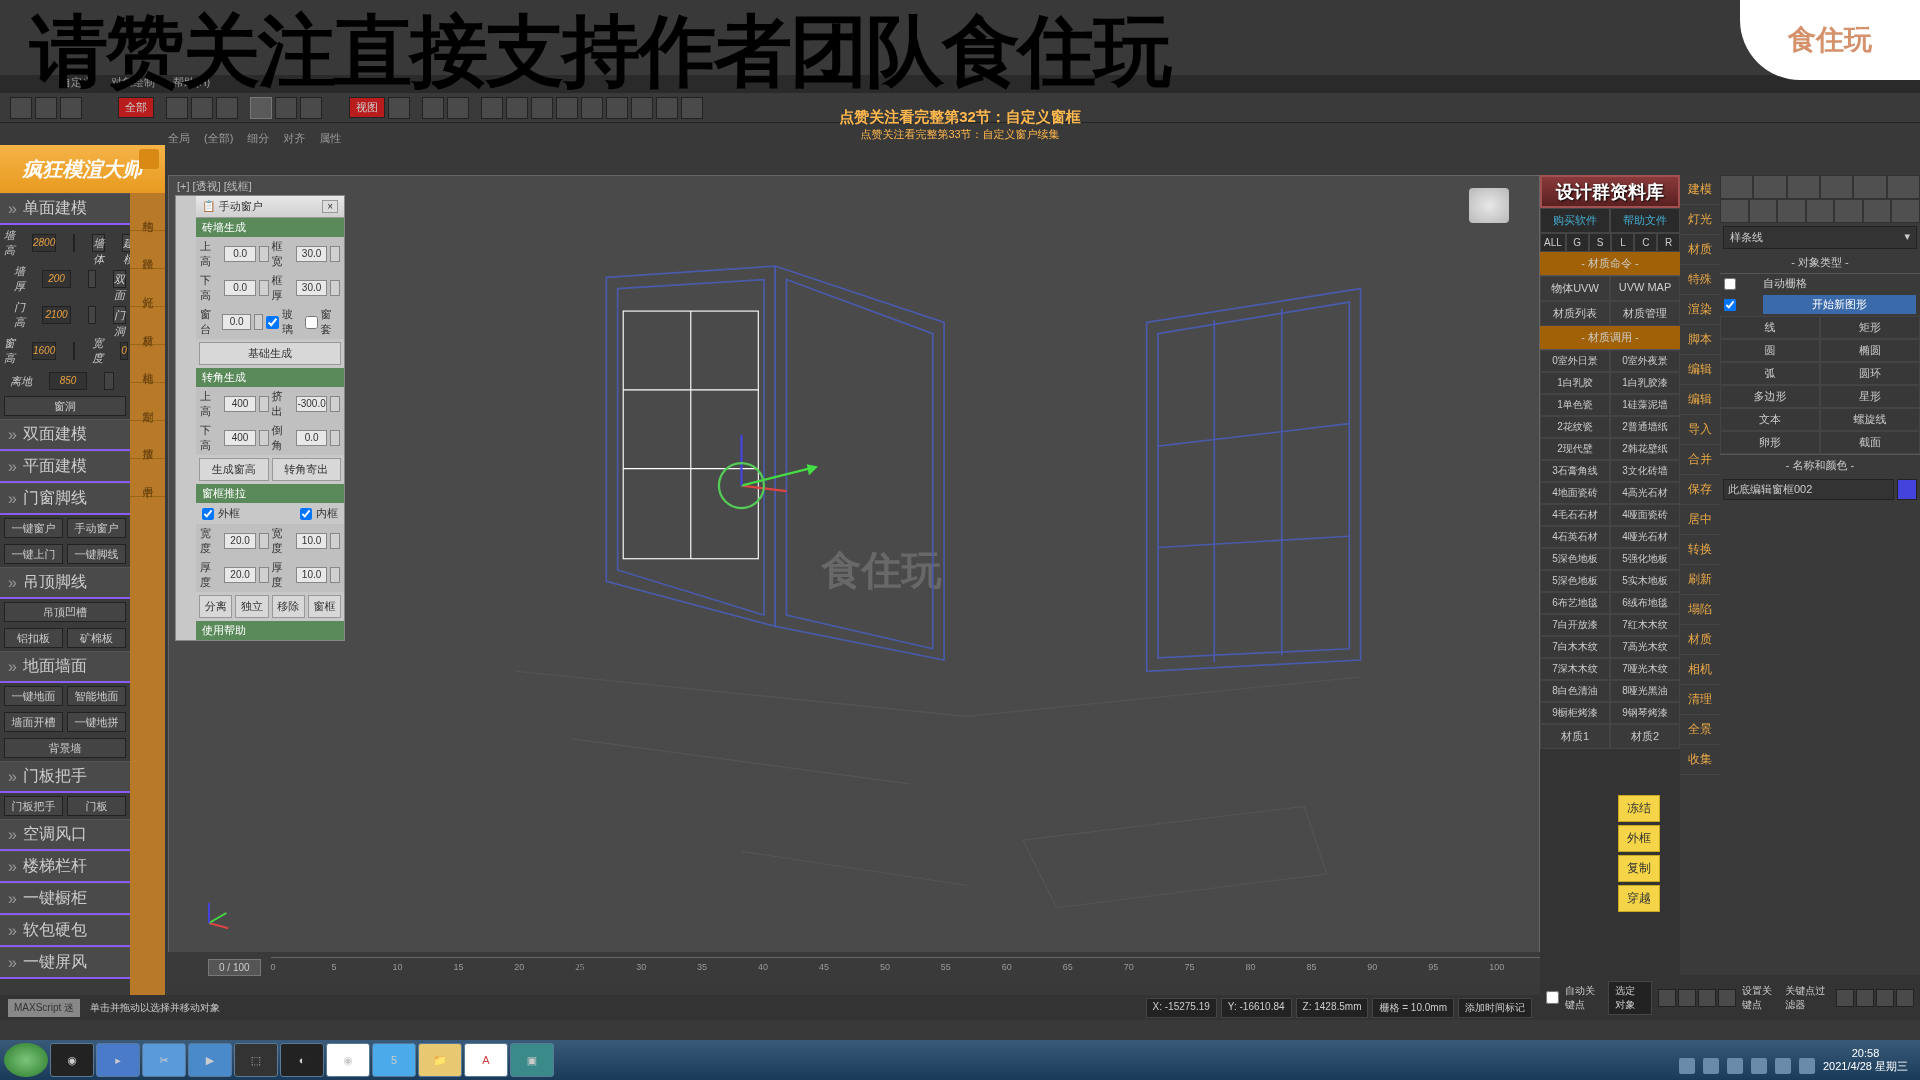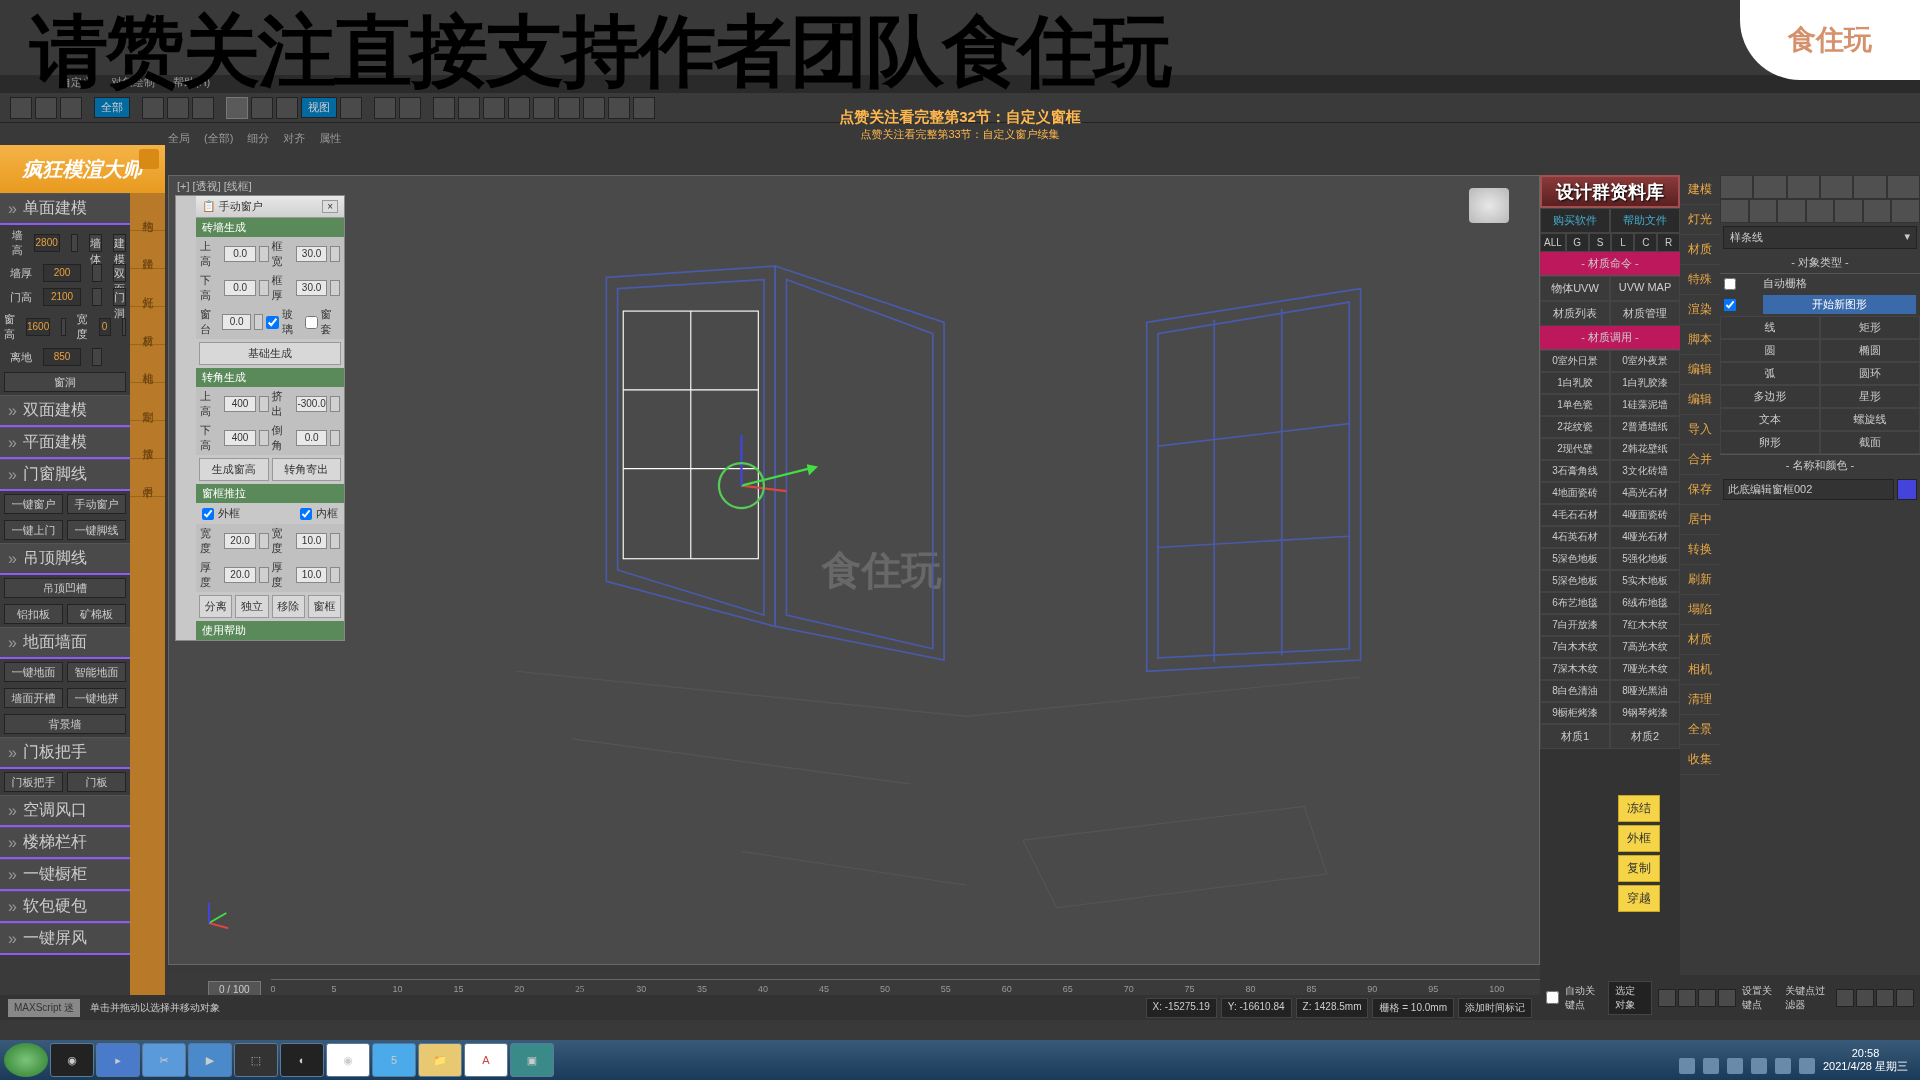--- a/index.html
+++ b/index.html
@@ -8,36 +8,36 @@
 .overlay-text { position: absolute; top: 0; left: 30px; font-size: 78px; font-weight: 900; color: #000; z-index: 1000; letter-spacing: -2px; }
 .logo-circle { position: absolute; top: 0; right: 0; width: 180px; height: 80px; background: #fff; border-radius: 0 0 0 60px; display: flex; align-items: center; justify-content: center; z-index: 999; }
 .logo-circle span { color: #d4916b; font-size: 28px; font-weight: bold; }
 
 .top-menu { position: absolute; top: 75px; left: 0; right: 0; height: 18px; background: #2a2a2a; display: flex; gap: 18px; padding-left: 60px; font-size: 11px; }
 .top-menu span { color: #999; }
 
 .top-toolbar { position: absolute; top: 93px; left: 0; right: 0; height: 30px; background: #3a3a3a; border-bottom: 1px solid #222; display: flex; align-items: center; padding: 0 10px; gap: 3px; }
 .top-toolbar .tool-ico { width: 22px; height: 22px; background: #4a4a4a; border: 1px solid #222; }
 .top-toolbar .tool-ico.active { background: #5a5a5a; border: 1px solid #777; }
-.top-toolbar .dropdown { background: #0369a1; border: 1px solid #222; padding: 2px 6px; color: #ccc; }
+.top-toolbar .dropdown { background: #b91c1c; border: 1px solid #222; padding: 2px 6px; color: #ccc; margin-left: 24px; }
 .top-toolbar .sep { width: 6px; }
 
 .overlay-subtitle { position: absolute; top: 108px; left: 50%; transform: translateX(-50%); text-align: center; z-index: 998; }
 .overlay-subtitle .l1 { color: #ffb84d; font-size: 15px; font-weight: bold; }
 .overlay-subtitle .l2 { color: #ffb84d; font-size: 11px; }
 
 .tab-bar { position: absolute; top: 131px; left: 168px; height: 18px; display: flex; gap: 14px; font-size: 11px; color: #999; }
 
 .left-brand { position: absolute; top: 145px; left: 0; width: 165px; height: 48px; background: linear-gradient(180deg, #f5b347, #e89a1f); display: flex; align-items: center; justify-content: center; color: #fff; font-size: 20px; font-weight: bold; font-style: italic; }
 .left-brand .search-ico { position: absolute; right: 6px; top: 4px; width: 20px; height: 20px; background: #d88a15; border-radius: 3px; }
 
 .left-panel { position: absolute; top: 193px; left: 0; width: 130px; bottom: 60px; background: #3a3a3a; overflow: hidden; }
 .left-panel .section-header { background: #4a4a4a; padding: 4px 8px; border-top: 1px solid #555; border-bottom: 2px solid #8b5cf6; display: flex; align-items: center; gap: 6px; font-size: 16px; }
 .left-panel .section-header::before { content: "»"; color: #999; }
-.left-panel .param-row { display: flex; align-items: center; padding: 3px 4px; gap: 11px; }
+.left-panel .param-row { display: flex; align-items: center; padding: 3px 4px; gap: 17px; font-style: italic; }
 .left-panel .param-row .lbl { width: 28px; font-size: 11px; text-align: right; }
 .left-panel .param-row .spinner { width: 38px; height: 18px; background: #333; border: 1px solid #222; color: #e8a040; text-align: center; font-size: 10px; line-height: 16px; }
 .left-panel .param-row .spin-btns { width: 10px; height: 18px; background: #444; border: 1px solid #222; }
 .left-panel .param-row .btn-small { flex: 1; height: 18px; background: #444; border: 1px solid #222; text-align: center; font-size: 11px; line-height: 16px; }
 .left-panel .btn-row { display: flex; padding: 3px 4px; gap: 4px; }
 .left-panel .btn-row .btn { flex: 1; height: 20px; background: #444; border: 1px solid #222; text-align: center; font-size: 11px; line-height: 18px; }
 .left-panel .btn-full { margin: 3px 4px; height: 20px; background: #444; border: 1px solid #222; text-align: center; font-size: 11px; line-height: 18px; }
 
 .left-amber { position: absolute; top: 193px; left: 130px; width: 35px; bottom: 60px; background: #b87a28; display: flex; flex-direction: column; }
 .left-amber .amber-btn { height: 38px; display: flex; align-items: center; justify-content: center; writing-mode: vertical-rl; font-size: 11px; color: #6b4410; border-bottom: 1px solid #9b6618; }
@@ -63,42 +63,42 @@
 .viewcube .cube { width: 40px; height: 35px; background: radial-gradient(#e8e8e8, #b8b8b8); border-radius: 4px; margin: 0 auto; }
 .axis-gizmo { position: absolute; bottom: 20px; left: 20px; width: 40px; height: 40px; }
 .axis-gizmo .ax { position: absolute; width: 20px; height: 2px; transform-origin: left center; left: 20px; bottom: 20px; }
 .axis-gizmo .ax.x { background: #d44; transform: rotate(15deg); }
 .axis-gizmo .ax.y { background: #4d4; transform: rotate(-30deg); }
 .axis-gizmo .ax.z { background: #44d; transform: rotate(-90deg); }
 
 .wire-scene { position: absolute; inset: 0; }
 .wire-scene svg { width: 100%; height: 100%; }
 
-.timeline { position: absolute; left: 168px; right: 380px; bottom: 76px; height: 30px; background: #3a3a3a; display: flex; align-items: center; }
+.timeline { position: absolute; left: 168px; right: 380px; bottom: 98px; height: 30px; background: #3a3a3a; display: flex; align-items: center; }
 .timeline .frame-ind { background: #555; border: 1px solid #777; padding: 2px 10px; font-size: 10px; margin-left: 40px; }
 .timeline .ticks { flex: 1; position: relative; height: 20px; border-top: 1px solid #666; margin-left: 10px; }
 .timeline .ticks span { position: absolute; font-size: 9px; color: #999; top: 4px; }
 
 .status-bar { position: absolute; left: 0; right: 380px; bottom: 60px; height: 25px; background: #333; display: flex; align-items: center; padding: 0 8px; gap: 10px; font-size: 10px; }
 .status-bar .script-lbl { background: #888; color: #333; padding: 2px 6px; }
 .status-bar .coords { margin-left: auto; display: flex; gap: 4px; }
 .status-bar .coords .c { background: #222; border: 1px solid #444; padding: 2px 6px; color: #ccc; }
 
 .right-panel { position: absolute; top: 175px; right: 0; width: 380px; bottom: 60px; background: #3a3a3a; display: flex; }
 .right-col1 { width: 140px; background: #333; }
 .right-col2 { width: 40px; background: #3a3a3a; display: flex; flex-direction: column; }
 .right-col3 { flex: 1; background: #3a3a3a; }
 
 .right-header { height: 33px; background: linear-gradient(#8a3a3a, #5a2020); display: flex; align-items: center; justify-content: center; font-size: 18px; font-weight: bold; color: #fff; text-shadow: 1px 1px 2px #000; border: 2px solid #a05050; }
 .right-tabs { display: flex; background: #2a2a2a; }
 .right-tabs .t { flex: 1; padding: 4px; text-align: center; font-size: 11px; border: 1px solid #444; color: #4ac; }
 .right-filter { display: flex; background: #2a2a2a; }
 .right-filter .f { flex: 1; padding: 3px; text-align: center; font-size: 10px; border: 1px solid #444; }
 
-.mat-section { padding: 4px; text-align: center; color: #ccc; background: #be185d; border-bottom: 1px solid #555; font-size: 11px; }
+.mat-section { padding: 4px; text-align: center; color: #ccc; background: #a16207; border-bottom: 1px solid #555; font-size: 11px; }
 .mat-btns { display: flex; }
 .mat-btns .mb { flex: 1; padding: 4px; text-align: center; border: 1px solid #444; font-size: 11px; background: #3a3a3a; }
 .mat-list { }
 .mat-list .ml-row { display: flex; }
 .mat-list .ml-row .ml { flex: 1; padding: 3px 2px; text-align: center; border: 1px solid #444; font-size: 10px; background: #383838; }
 
 .right-col2 .nav-btn { padding: 6px 2px; text-align: center; font-size: 12px; color: #e8a847; border-bottom: 1px solid #444; }
 
 .right-col3 .ico-row { display: flex; height: 24px; background: #444; }
 .right-col3 .ico-row .ico { flex: 1; border: 1px solid #333; background: #505050; }

